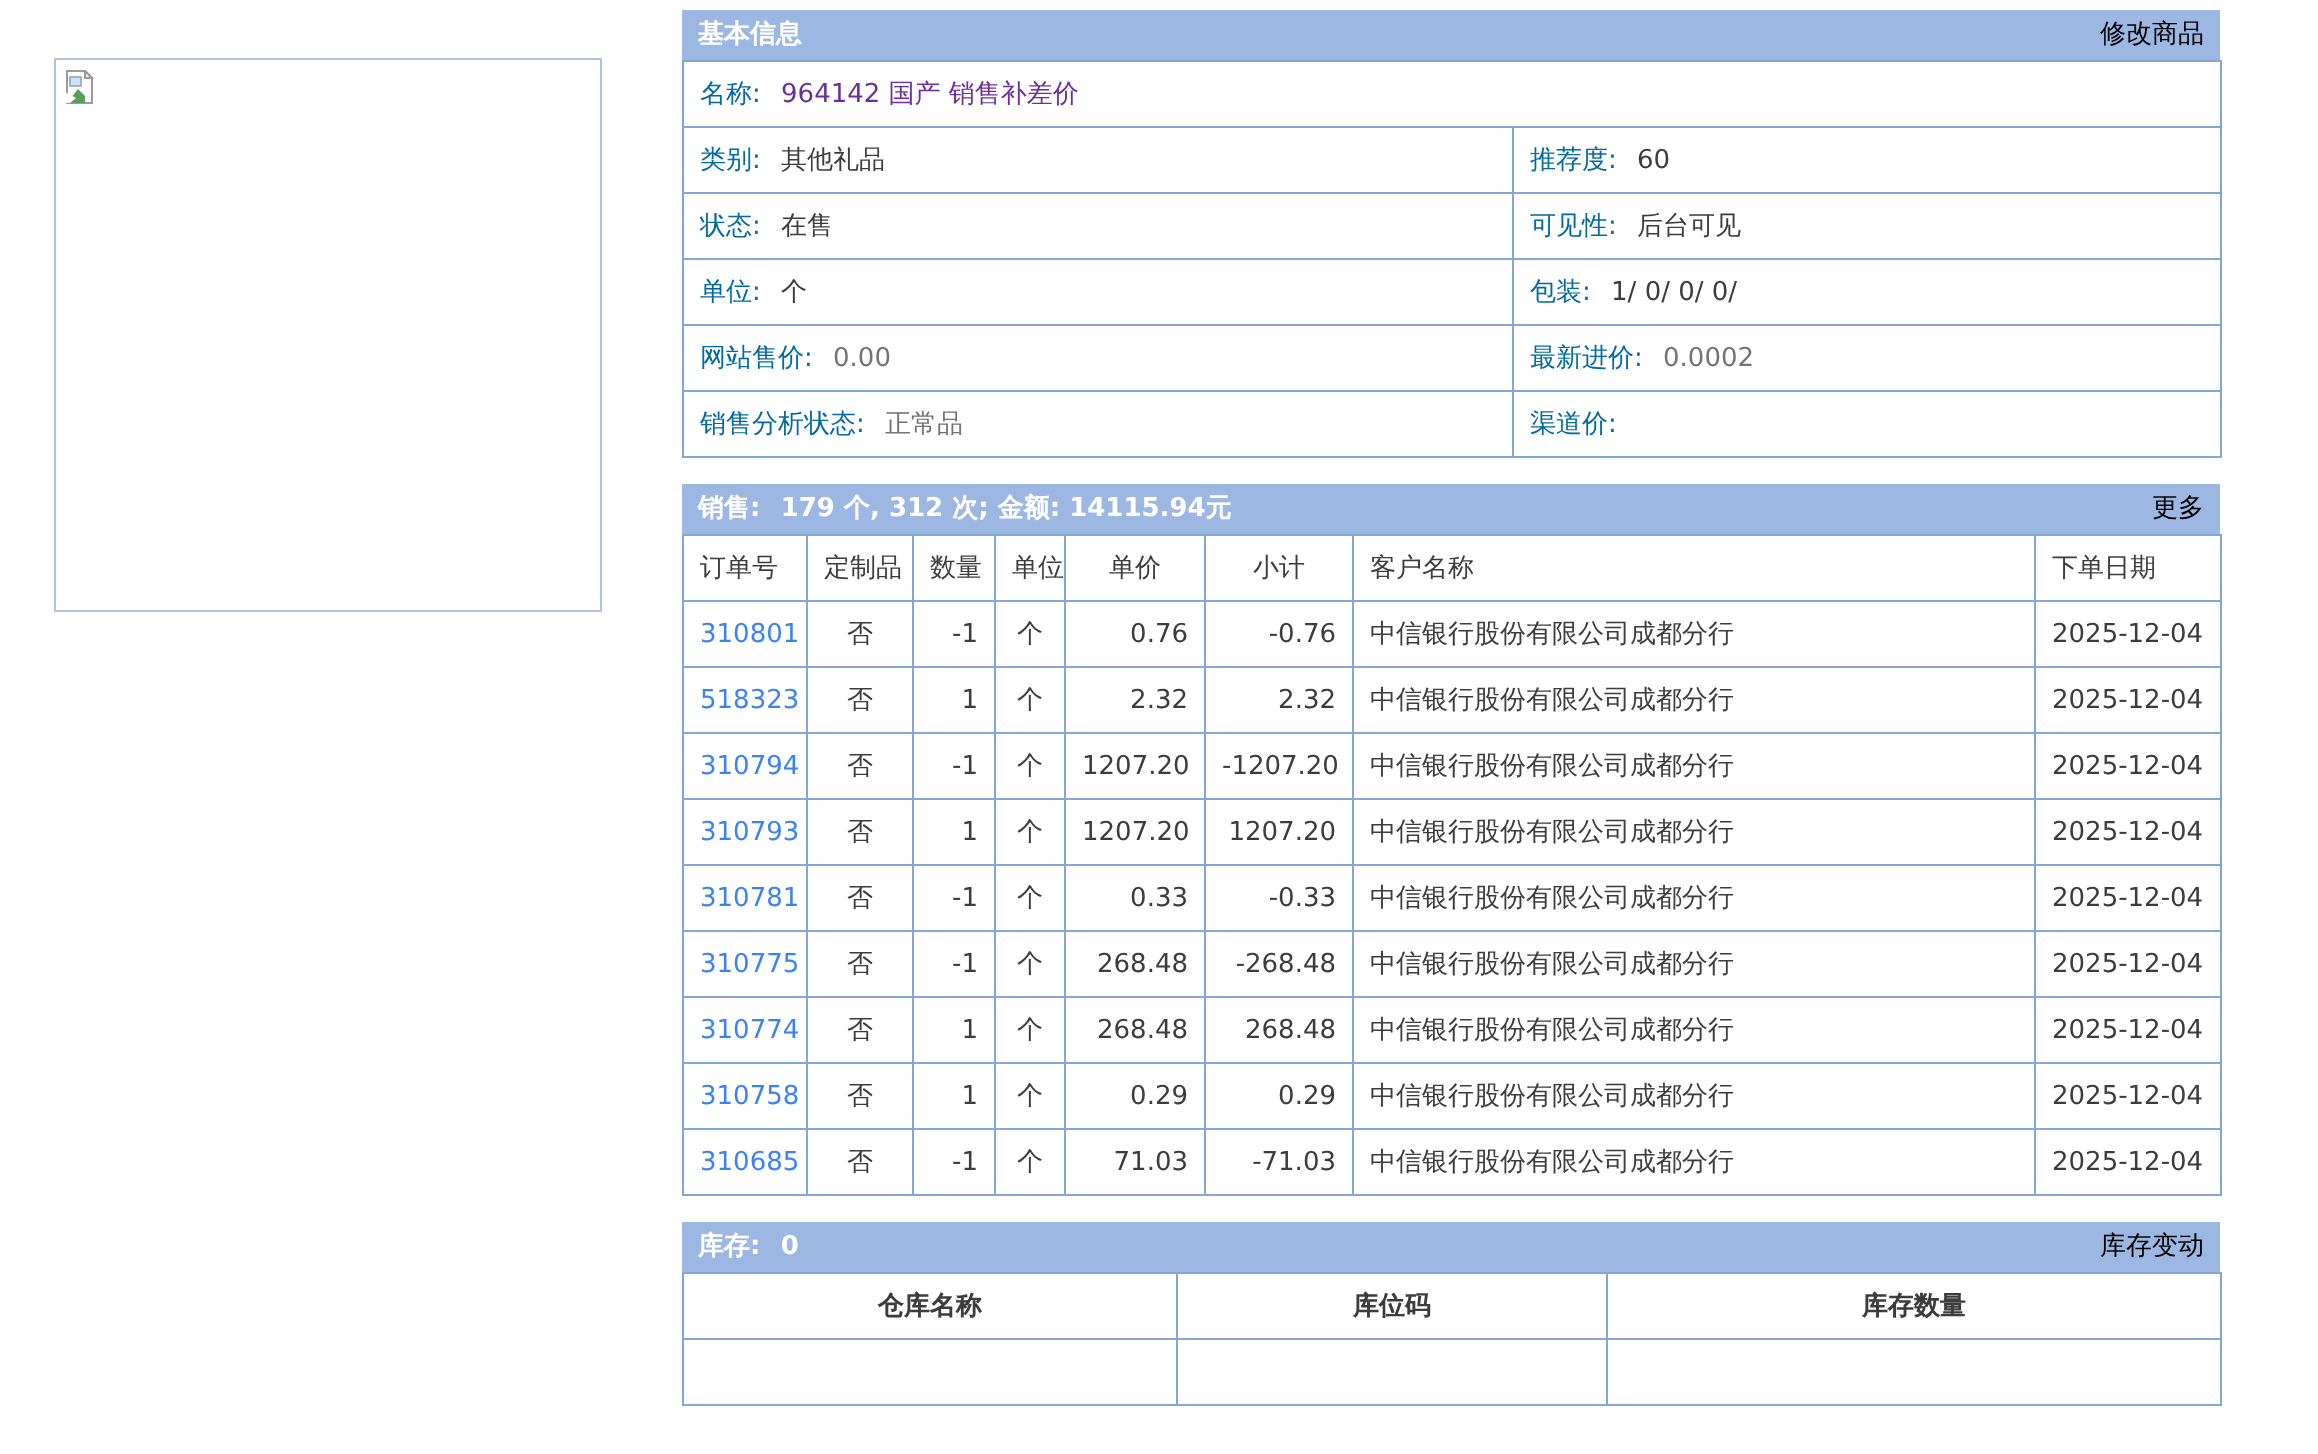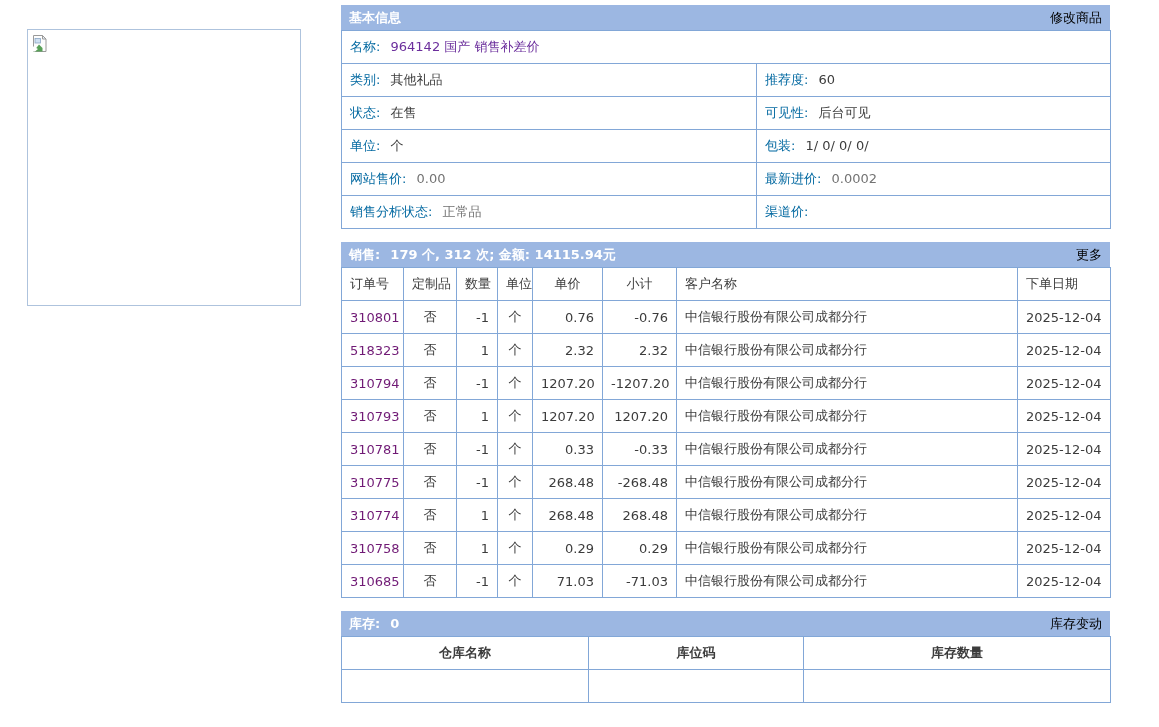--- a/index.html
+++ b/index.html
@@ -27,21 +27,21 @@
   .bar a { color: #000000; text-decoration: none; cursor: pointer; font-weight: normal; }
 
   table { border-collapse: collapse; width: 100%; table-layout: fixed; background: #fff; }
   td, th { border: 1px solid #82a7d7; height: 33px; padding: 0 8px; overflow: hidden; white-space: nowrap; }
   th { font-weight: normal; text-align: left; }
 
   .lbl { color: #0369a1; }
   .val { margin-left: 6px; }
   .b { font-weight: normal; color: #737373; }
 
-  a.order { color: #701a75; text-decoration: none; cursor: pointer; }
+  a.order { color: #3b82f6; text-decoration: none; cursor: pointer; }
   .name-link { color: #6b2e9c; text-decoration: none; cursor: pointer; }
 
   .gap { height: 13px; }
 
   
   .c1, .c3 { text-align: center; }
   .c2, .c4, .c5 { text-align: right; }
   th.c2, th.c4, th.c5 { text-align: center; }
 
   

